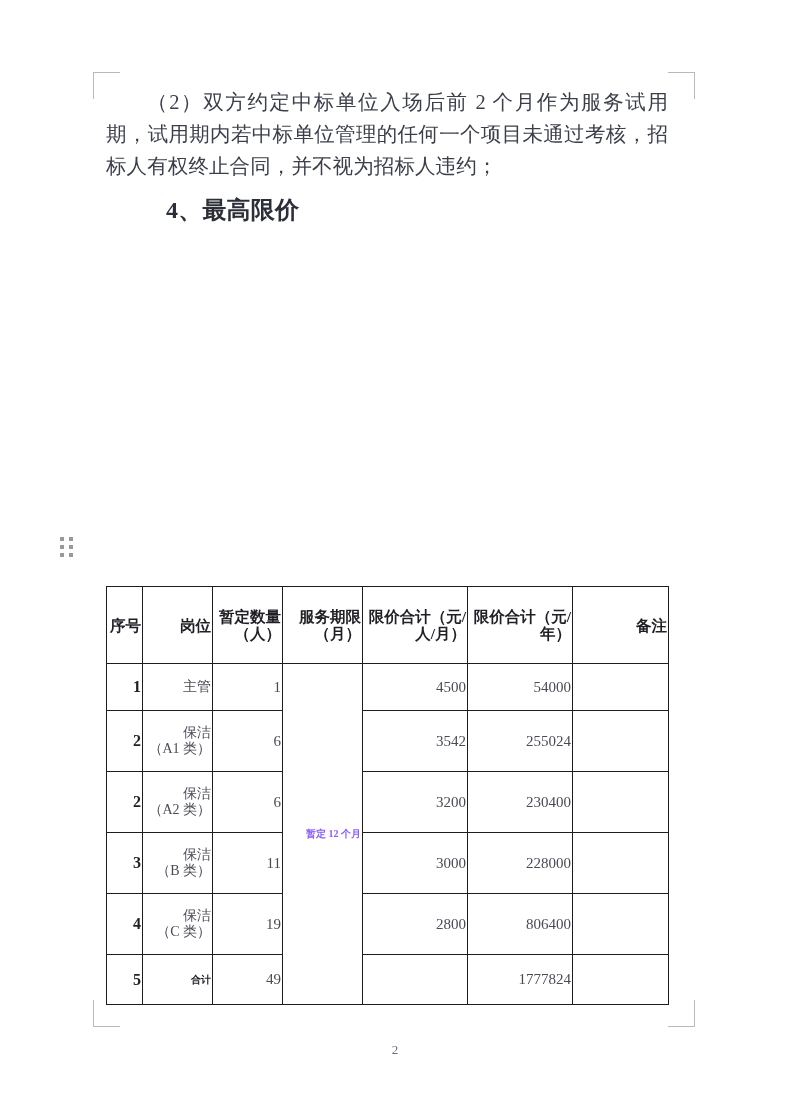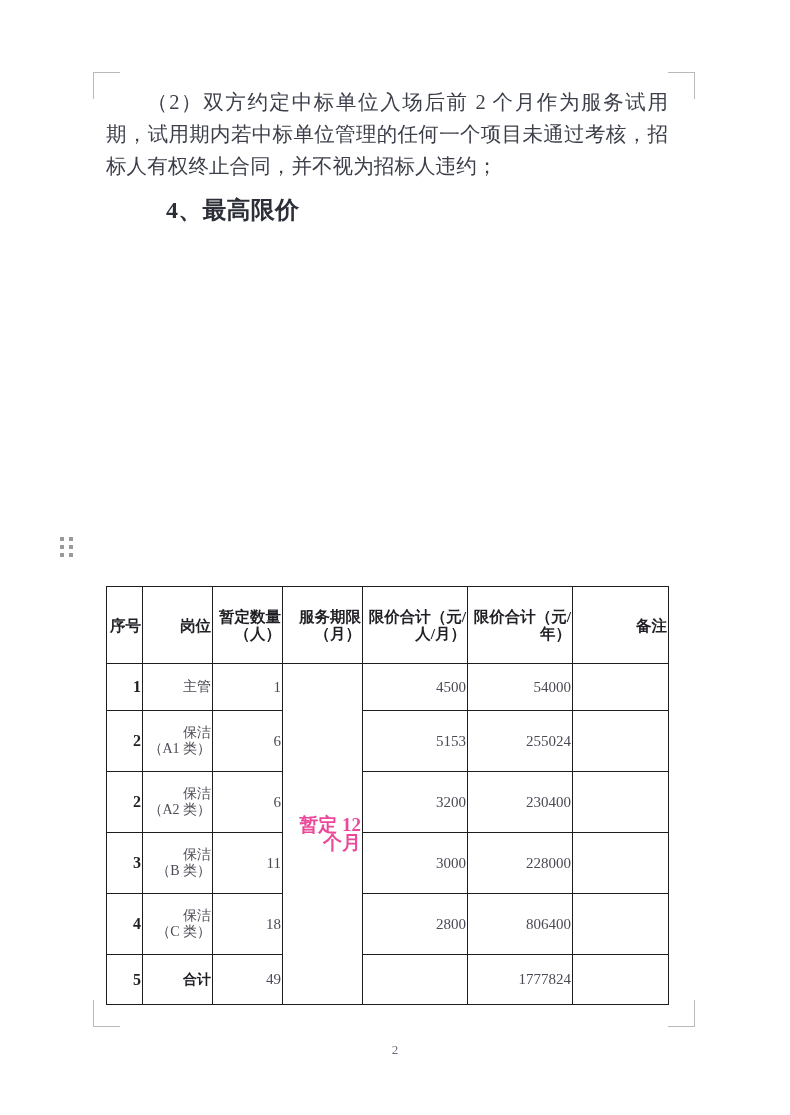--- a/index.html
+++ b/index.html
@@ -106,26 +106,26 @@
     color: #1f1f25;
     font-size: 16px;
   }
   #price-table td.post {
     font-size: 14px;
     line-height: 16px;
   }
   #price-table td.total-label {
     font-weight: bold;
     color: #1f1f25;
-    font-size: 14px;
+    font-size: 10px;
   }
   #price-table td.period {
     font-weight: bold;
-    color: #ec4899;
-    font-size: 19px;
+    color: #8b5cf6;
+    font-size: 10px;
     line-height: 18px;
   }
   .col-idx    { width: 36px; }
   .col-post   { width: 70px; }
   .col-qty    { width: 70px; }
   .col-period { width: 80px; }
   .col-unit   { width: 105px; }
   .col-sum    { width: 105px; }
   .col-note   { width: 96px; }
 
@@ -200,21 +200,21 @@
         <td>1</td>
         <td class="period" rowspan="6">暂定 12 个月</td>
         <td>4500</td>
         <td>54000</td>
         <td></td>
       </tr>
       <tr class="r-2">
         <td class="idx">2</td>
         <td class="post">保洁<br>（A1 类）</td>
         <td>6</td>
-        <td>5153</td>
+        <td>3542</td>
         <td>255024</td>
         <td></td>
       </tr>
       <tr class="r-3">
         <td class="idx">2</td>
         <td class="post">保洁<br>（A2 类）</td>
         <td>6</td>
         <td>3200</td>
         <td>230400</td>
         <td></td>
@@ -223,21 +223,21 @@
         <td class="idx">3</td>
         <td class="post">保洁<br>（B 类）</td>
         <td>11</td>
         <td>3000</td>
         <td>228000</td>
         <td></td>
       </tr>
       <tr class="r-5">
         <td class="idx">4</td>
         <td class="post">保洁<br>（C 类）</td>
-        <td>18</td>
+        <td>19</td>
         <td>2800</td>
         <td>806400</td>
         <td></td>
       </tr>
       <tr class="r-6">
         <td class="idx">5</td>
         <td class="total-label">合计</td>
         <td>49</td>
         <td></td>
         <td>1777824</td>

